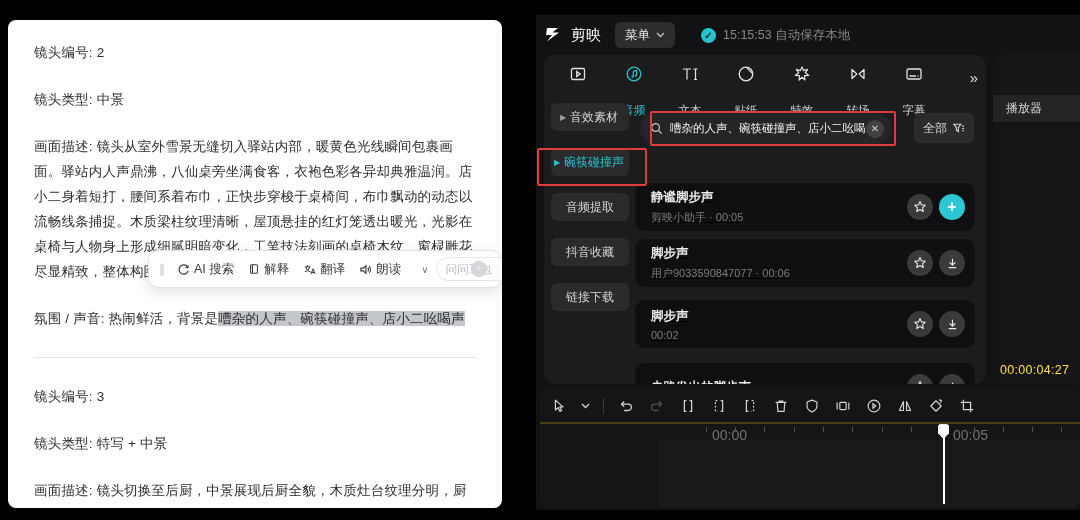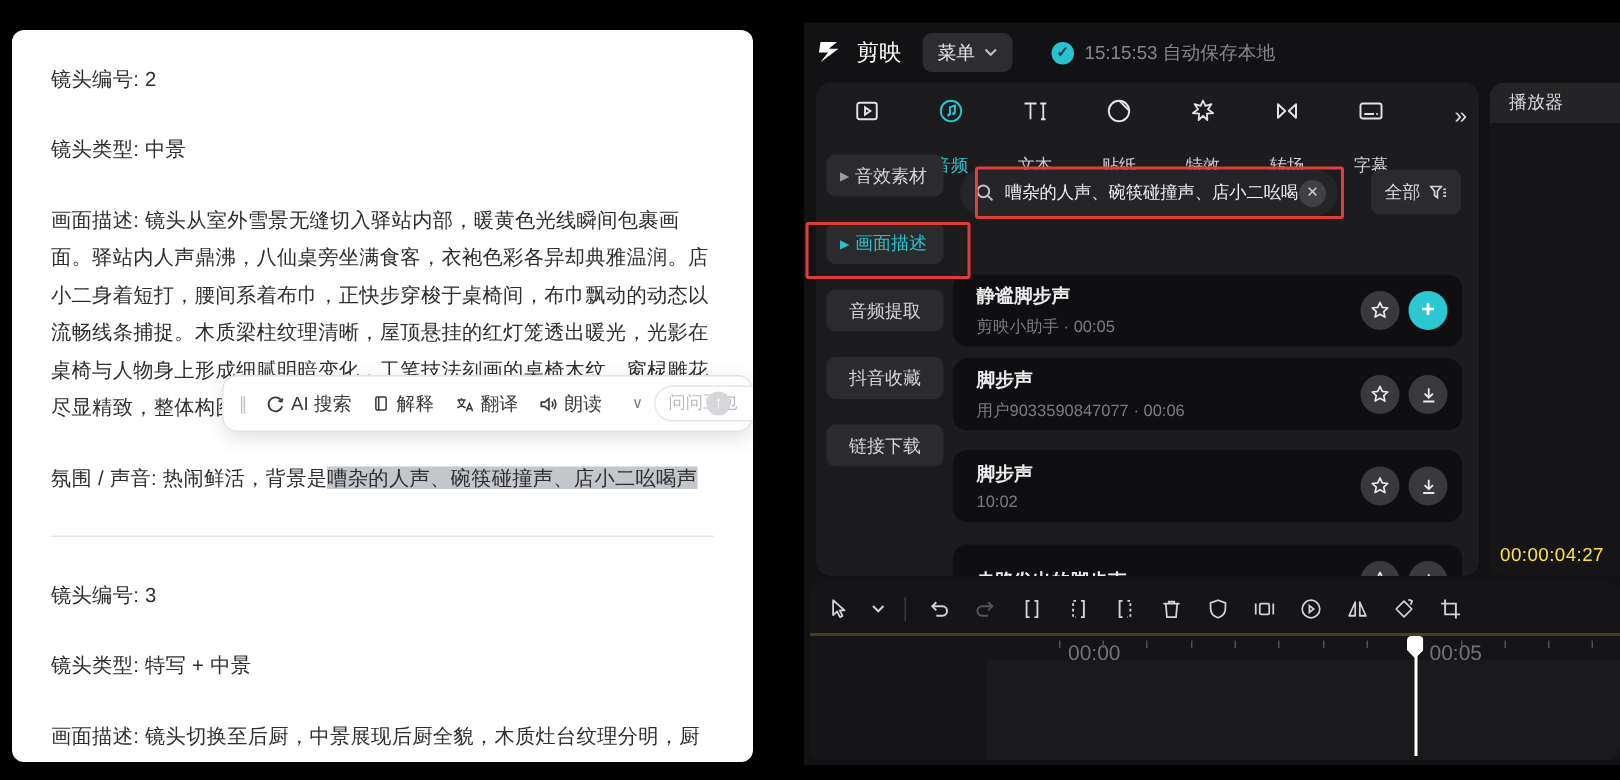--- a/index.html
+++ b/index.html
@@ -59,30 +59,30 @@
   .search-pill { position:absolute; left:96px; top:58px; width:252px; height:31px; background:#252527;
                  border-radius:16px; display:flex; align-items:center; padding:0 8px 0 10px; }
   .search-pill .q { flex:1; color:#f0f0f2; font-size:11.5px; margin-left:7px; white-space:nowrap; overflow:hidden; }
   .clear-btn { width:18px; height:18px; border-radius:50%; background:#414144; color:#cfcfd2; font-size:10px;
                line-height:18px; text-align:center; cursor:pointer; }
   .filter-btn { position:absolute; left:370px; top:58px; height:30px; padding:0 9px; background:#2b2b2d;
                 border-radius:6px; color:#d6d6d9; font-size:12px; display:flex; align-items:center; gap:5px; cursor:pointer; }
 
   .card { position:absolute; left:91px; width:340px; height:48px; background:#0f0f11; border-radius:10px;
           display:flex; align-items:center; padding:0 10px 0 16px; }
-  .card .txt { flex:1; }
+  .card .txt { flex:1;text-decoration:underline; }
   .card .t { color:#ededef; font-size:12.5px; font-weight:bold; }
   .card .m { color:#7b7b80; font-size:11px; margin-top:4px; }
   .circ { width:26px; height:26px; border-radius:50%; background:#3a3a3d; display:flex; align-items:center;
           justify-content:center; margin-left:6px; cursor:pointer; }
   .circ.add { background:#2bc8d4; color:#fff; font-size:16px; font-weight:bold; }
 
   .player { position:absolute; left:457px; top:40px; width:87px; height:329px; background:#151517;
             border-radius:10px 0 0 10px; overflow:hidden; }
-  .player .hd { height:27px; background:#242426; color:#d9d9dc; font-size:12px; display:flex; align-items:center; padding-left:13px; }
+  .player .hd { height:27px; background:#242426; color:#d9d9dc; font-size:12px; display:flex; align-items:center; padding-left:13px;margin-top:40px; }
   .timecode { position:absolute; left:7px; bottom:7px; font-size:12.5px; color:#fde047; letter-spacing:.3px; white-space:nowrap; }
 
   .timeline { position:absolute; left:4px; top:373px; width:540px; height:119px; background:#151517;
               border-radius:8px; overflow:hidden; }
   .tl-tools { position:absolute; left:10px; top:4px; height:28px; display:flex; align-items:center; gap:13px; }
   .tl-tools svg { stroke:#d3d3d6; cursor:pointer; }
   .tl-tools svg.dim { stroke:#55555a; }
   .tl-sep { width:1px; height:16px; background:#3a3a3e; }
   .ruler { position:absolute; left:0; top:34px; width:540px; height:18px; border-top:2px solid #4a3f12; }
   .tick { position:absolute; top:3px; width:1px; height:5px; background:#515156; }
@@ -222,21 +222,21 @@
       </div>
       <span class="rb-more">»</span>
 
       <div class="side">
         <div class="side-btn">
             <span class="arr">▶</span>
             <span>音效素材</span>
           </div>
         <div class="side-btn active">
             <span class="arr">▶</span>
-            <span>画面描述</span>
+            <span>碗筷碰撞声</span>
           </div>
         <div class="side-btn">
             <span>音频提取</span>
           </div>
         <div class="side-btn">
             <span>抖音收藏</span>
           </div>
         <div class="side-btn">
             <span>链接下载</span>
           </div>
@@ -284,21 +284,21 @@
         <span class="circ">
             <svg width="13" height="13" viewBox="0 0 14 14" fill="none" stroke="#eaeaec" stroke-width="1.3">
               <path d="M7 2 V8.5 M4 5.8 L7 8.8 L10 5.8 M3 11.5 H11"></path>
             </svg>
           </span>
       </div>
 
       <div class="card" style="top:245px">
         <div class="txt">
           <div class="t">脚步声</div>
-          <div class="m">10:02</div>
+          <div class="m">00:02</div>
         </div>
         <span class="circ">
             <svg width="14" height="14" viewBox="0 0 14 14" fill="none" stroke="#eaeaec" stroke-width="1.1" stroke-linejoin="round">
               <path d="M7 1.6 L8.5 4.9 L12.2 5.3 L9.5 7.8 L10.3 11.4 L7 9.5 L3.7 11.4 L4.5 7.8 L1.8 5.3 L5.5 4.9 Z"></path>
             </svg>
           </span>
         <span class="circ">
             <svg width="13" height="13" viewBox="0 0 14 14" fill="none" stroke="#eaeaec" stroke-width="1.3">
               <path d="M7 2 V8.5 M4 5.8 L7 8.8 L10 5.8 M3 11.5 H11"></path>
             </svg>

